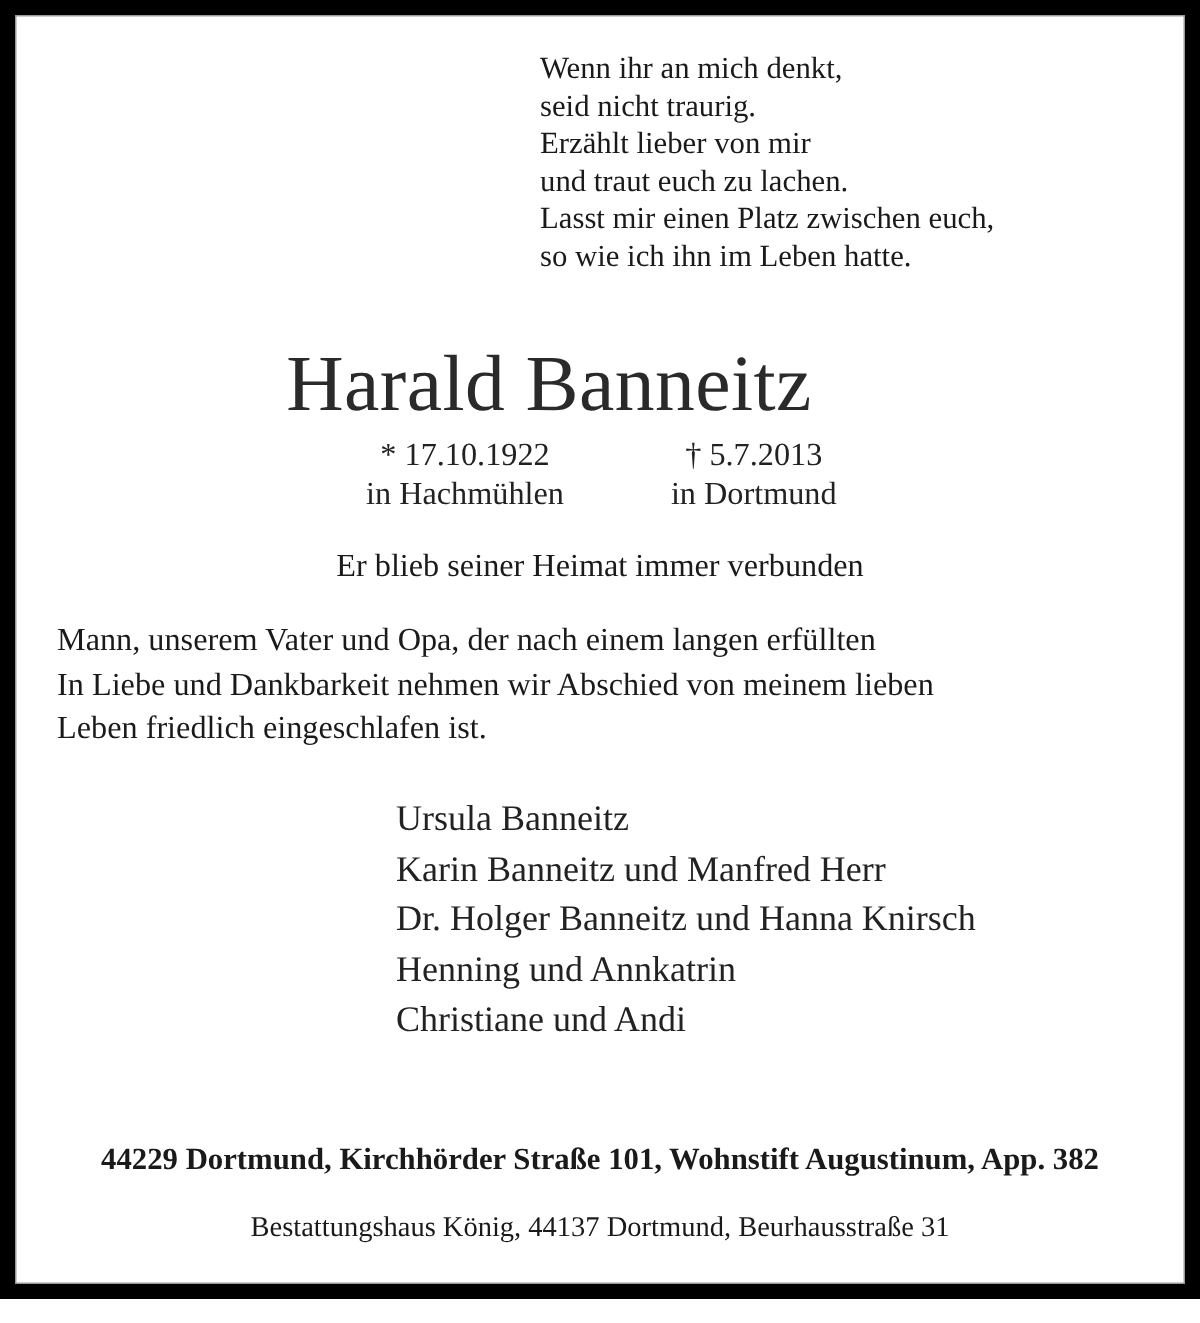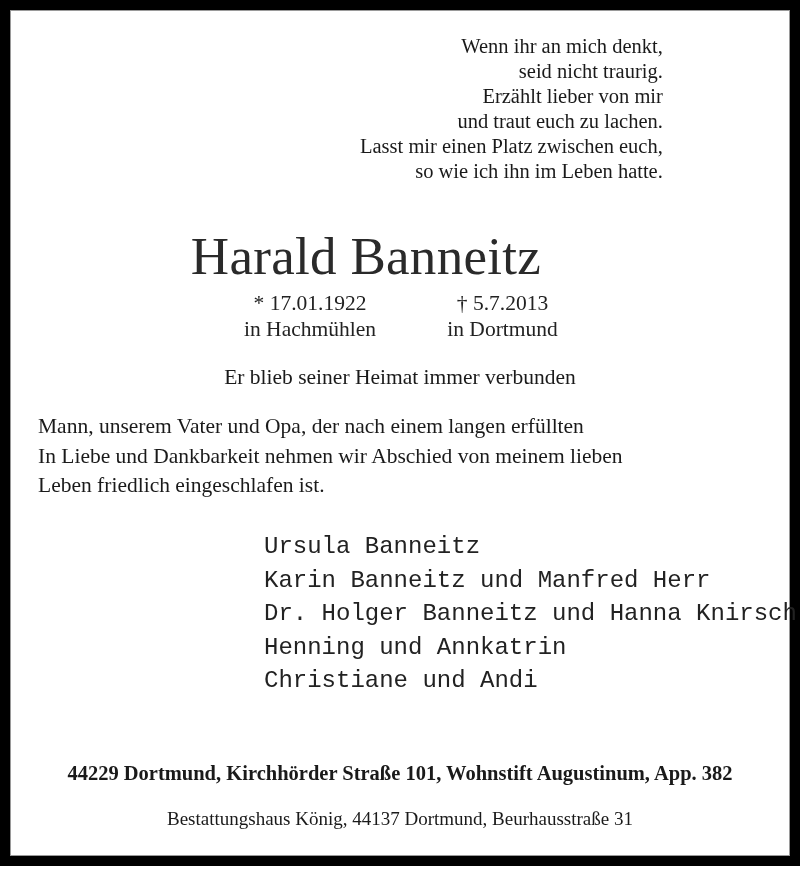--- a/index.html
+++ b/index.html
@@ -4,29 +4,29 @@
 <style>
   html, body { margin:0; padding:0; background:#ffffff; }
   body { width:800px; height:882px; position:relative; overflow:hidden;
          font-family:"Liberation Serif", "DejaVu Serif", serif; color:#1a1a1a; }
   .frame { position:absolute; left:0; top:0; width:800px; height:866px;
            background:#000; }
   .inner { position:absolute; left:10px; top:10px; width:780px; height:846px;
            background:#fff; box-shadow: inset 0 0 0 1px #9a9a9a; }
   .abs { position:absolute; white-space:nowrap; }
   .poem { left:360px; top:34px; font-size:20.5px; line-height:25px; }
-  .poem div { height:25px;text-align:right; }
+  .poem div { height:25px; }
   .name { left:0; width:732px; text-align:center; top:226px; font-size:53px;
           line-height:60px; color:#2a2a2a; letter-spacing:0.3px; }
   .dates { top:290px; font-size:21.5px; line-height:26px; text-align:center; color:#222; }
   .birth { left:220px; width:180px; }
   .death { left:420px; width:165px; }
   .motto { left:0; width:800px; text-align:center; top:364px; font-size:21.5px; line-height:26px; }
   .para { left:38px; top:412px; font-size:21.5px; line-height:29.5px; }
-  .family { left:264px; top:530px; font-size:24px; line-height:33.5px; color:#222;font-family:Liberation Mono, monospace; }
+  .family { left:264px; top:530px; font-size:24px; line-height:33.5px; color:#222; }
   .address { left:0; width:800px; text-align:center; top:760px; font-size:20.5px; line-height:26px;font-weight:bold; }
   .undertaker { left:0; width:800px; text-align:center; top:806px; font-size:19px; line-height:26px; }
   .refid { left:2px; top:884px; font-family:"Liberation Sans", "DejaVu Sans", sans-serif;
            font-size:10px; line-height:12px; color:#111; }
 </style>
 </head>
 <body>
 
 <div class="frame">
   <div class="inner"></div>
@@ -37,21 +37,21 @@
   <div>seid nicht traurig.</div>
   <div>Erzählt lieber von mir</div>
   <div>und traut euch zu lachen.</div>
   <div>Lasst mir einen Platz zwischen euch,</div>
   <div>so wie ich ihn im Leben hatte.</div>
 </div>
 
 <div class="abs name">Harald Banneitz</div>
 
 <div class="abs dates birth">
-  <div>* 17.01.1922</div>
+  <div>* 17.10.1922</div>
   <div>in Hachmühlen</div>
 </div>
 <div class="abs dates death">
   <div>† 5.7.2013</div>
   <div>in Dortmund</div>
 </div>
 
 <div class="abs motto">Er blieb seiner Heimat immer verbunden</div>
 
 <div class="abs para">

